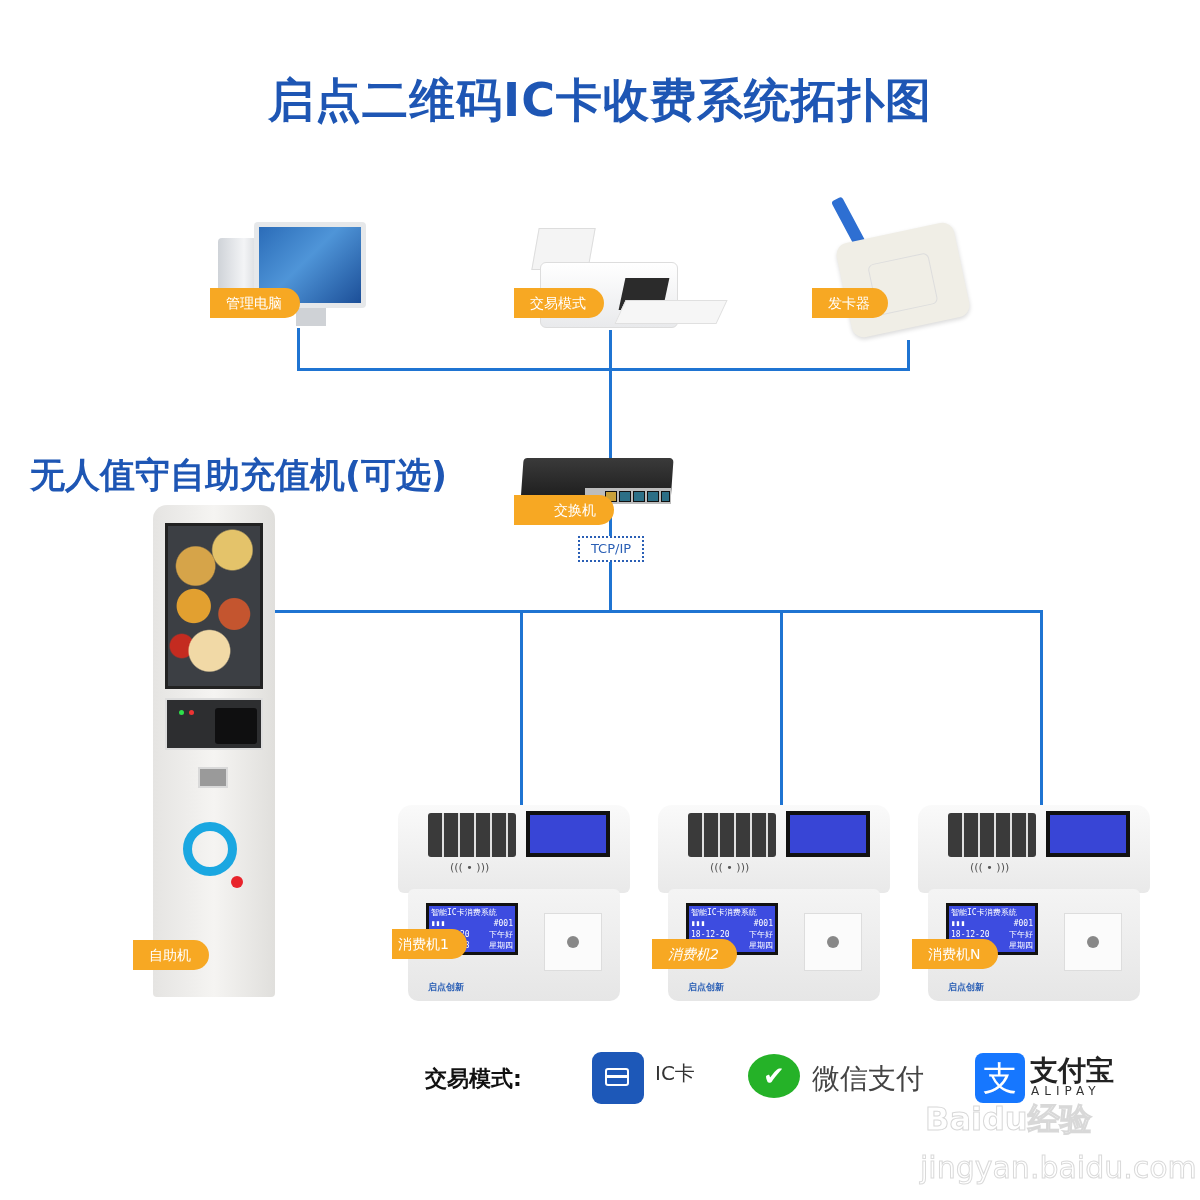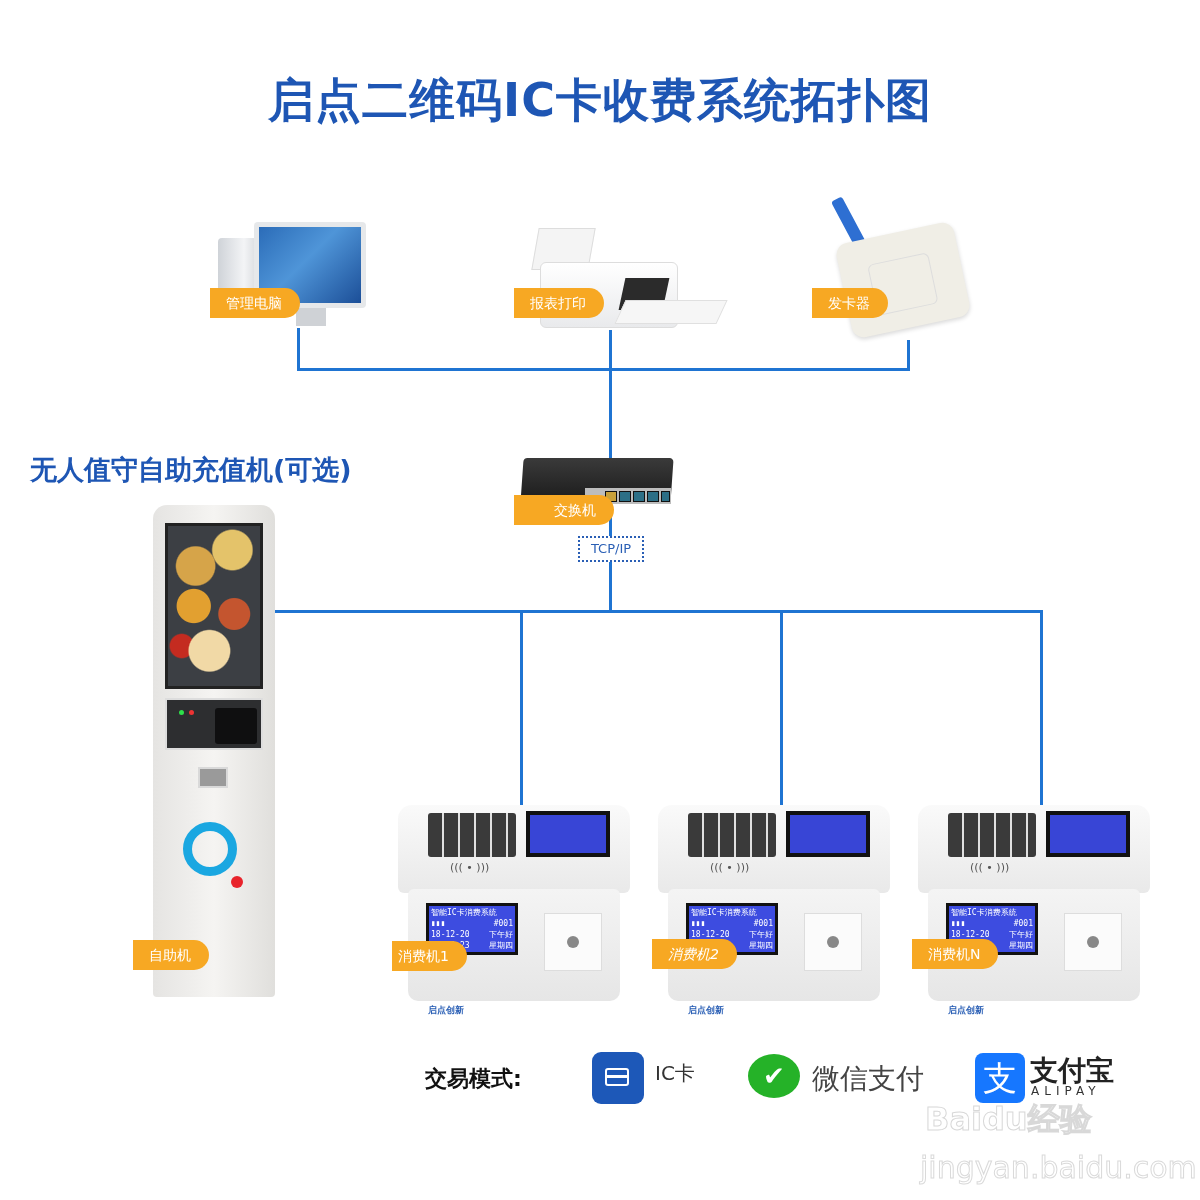--- a/index.html
+++ b/index.html
@@ -1,21 +1,21 @@
 <!DOCTYPE html>
 <html><head>
 <meta charset="utf-8">
 <style>
   html, body { margin: 0; padding: 0; background: #ffffff; }
   body { width: 1200px; height: 1200px; position: relative; overflow: hidden;
          font-family: "DejaVu Sans", "Liberation Sans", sans-serif; }
   .abs { position: absolute; }
   .title { left: 0; width: 1200px; top: 70px; text-align: center; font-size: 46px; font-weight: bold;
            color: #1e56b4; letter-spacing: 1px; }
-  .subtitle { left: 30px; top: 452px; font-size: 27px; font-weight: bold; color: #1e56b4; }
+  .subtitle { left: 30px; top: 452px; font-size: 35px; font-weight: bold; color: #1e56b4; }
   .line { position: absolute; background: #1f74d2; }
   .label { position: absolute; height: 30px; line-height: 30px; background: #f7a823; color: #fff;
            font-size: 14px; padding: 0 18px 0 16px; border-radius: 0 15px 15px 0; white-space: nowrap; }
   .tcp { position: absolute; left: 578px; top: 536px; width: 62px; height: 22px; border: 2px dotted #2a5fb5;
          color: #2a5fb5; font-size: 13px; line-height: 22px; text-align: center; background: #fff; }
 
   
   .pc-tower { left: 218px; top: 238px; width: 52px; height: 80px; background: linear-gradient(90deg,#cfd3d8,#f3f4f6,#c0c4c9);
               border-radius: 4px; }
   .pc-monitor { left: 254px; top: 222px; width: 112px; height: 86px; background: #e6e8ea; border-radius: 4px; padding: 5px; box-sizing: border-box; }
@@ -65,21 +65,21 @@
             background: repeating-linear-gradient(90deg,#3a3a3a 0 14px,#e0e0e0 14px 16px),#333; border-radius: 3px; }
   .lcd-top { position: absolute; left: 128px; top: 6px; width: 84px; height: 46px; background: #111; padding: 4px; box-sizing: border-box; }
   .lcd-top .lcd-in { width: 100%; height: 100%; background: #3845d6; }
   .lcd-main { position: absolute; left: 28px; top: 98px; width: 92px; height: 52px; background: #111; padding: 3px; box-sizing: border-box; text-align: center; }
   .lcd-main .lcd-in { width: 100%; height: 100%; background: #3d4ce0; color: #fff; font-family: "DejaVu Sans Mono", monospace;
                       font-size: 8px; line-height: 11px; padding: 1px 2px; box-sizing: border-box; overflow: hidden; }
   .lcd-row { display: flex; justify-content: space-between; white-space: nowrap; }
   .scanner { position: absolute; left: 146px; top: 108px; width: 56px; height: 56px; background: #fbfbfb; border: 1px solid #ddd; }
   .scanner-eye { position: absolute; left: 22px; top: 22px; width: 12px; height: 12px; border-radius: 50%; background: #888; }
   .nfc { position: absolute; left: 52px; top: 56px; font-size: 11px; color: #555; }
-  .brand { position: absolute; left: 30px; top: 176px; font-size: 9px; color: #2a5fb5; font-weight: bold; margin-top: 23px; }
+  .brand { position: absolute; left: 30px; top: 176px; font-size: 9px; color: #2a5fb5; font-weight: bold; }
 
   
   .pay-label { left: 425px; top: 1064px; font-size: 22px; font-weight: bold; color: #111; }
   .ic-icon { left: 592px; top: 1052px; width: 52px; height: 52px; background: #1d58b8; border-radius: 9px; }
   .ic-icon .card { position: absolute; left: 13px; top: 16px; width: 24px; height: 18px; border: 2.5px solid #fff; border-radius: 3px; box-sizing: border-box; }
   .ic-icon .card::after { content: ""; position: absolute; left: 0; right: 0; top: 5px; height: 2.5px; background: #fff; }
   .ic-text { left: 655px; top: 1060px; font-size: 20px; color: #333; }
   .wx-icon { left: 748px; top: 1054px; width: 52px; height: 44px; background: #25b228; border-radius: 50%; color: #fff; font-size: 26px; text-align: center; line-height: 44px; }
   .wx-text { left: 812px; top: 1060px; font-size: 28px; color: #444; }
   .ali-icon { left: 975px; top: 1053px; width: 50px; height: 50px; background: #1677ff; border-radius: 8px; color: #fff; font-size: 34px; text-align: center; line-height: 50px; }
@@ -111,21 +111,21 @@
     </div>
   <div class="abs pc-stand"></div>
   <div class="label" style="left:210px;top:288px;">管理电脑</div>
 </div>
 
 <div>
   <div class="abs pr-paper"></div>
   <div class="abs pr-body"></div>
   <div class="abs pr-slot"></div>
   <div class="abs pr-out"></div>
-  <div class="label" style="left:514px;top:288px;">报表打印</div>
+  <div class="label" style="left:514px;top:288px;">交易模式</div>
 </div>
 
 <div>
   <div class="abs cr-cable"></div>
   <div class="abs cr-body">
       <div class="cr-inner"></div>
     </div>
   <div class="label" style="left:812px;top:288px;">发卡器</div>
 </div>
 
@@ -182,21 +182,21 @@
     <div class="lcd-row">
           <span>15:33:23</span>
           <span>星期四</span>
         </div>
   </div>
     </div>
   <div class="scanner">
       <div class="scanner-eye"></div>
     </div>
   <div class="brand">启点创新</div>
-  <div class="label" style="left:-6px;top:136px;padding-left:6px;">消费机1</div>
+  <div class="label" style="left:-6px;top:124px;padding-left:6px;">消费机1</div>
 </div>
 
 <div class="pos" style="left:658px;top:805px;">
   <div class="pos-top">
       <div class="keypad"></div>
       <div class="nfc">((( • )))</div>
       <div class="lcd-top">
         <div class="lcd-in"></div>
       </div>
     </div>

